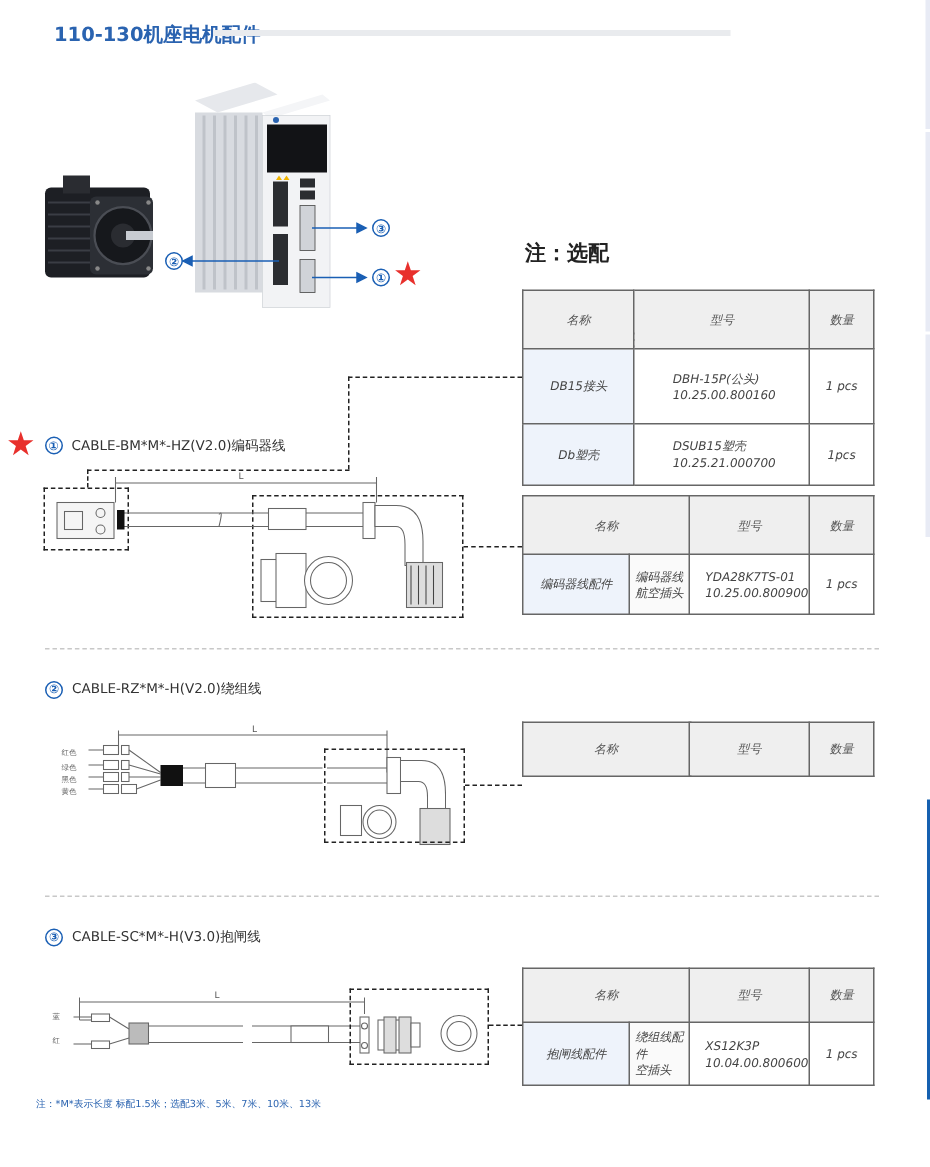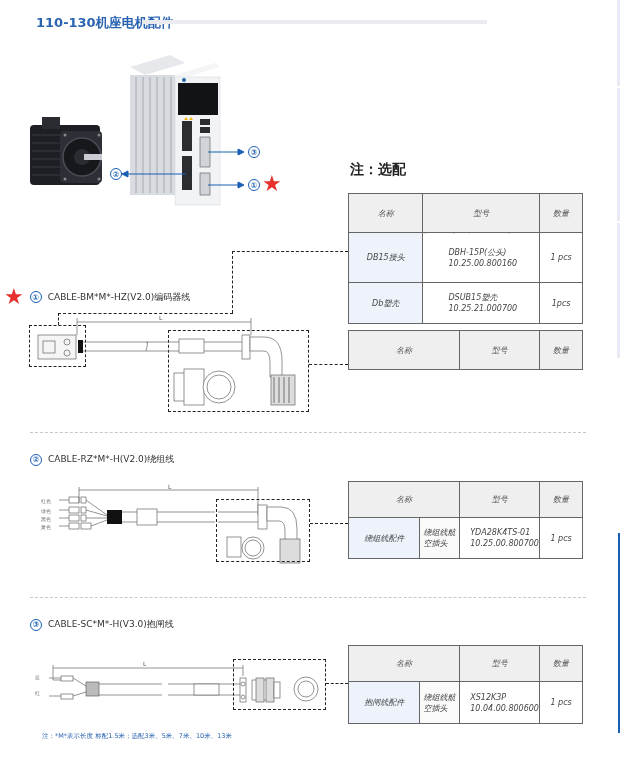--- a/index.html
+++ b/index.html
@@ -27,21 +27,21 @@
   table.acc th { background: #efefef; color: #555; }
   table.acc td.name { background: #eef3fb; }
   table.acc td.model { text-align: left; padding-left: 25px; line-height: 11px; }
   table.acc td.sub { text-align: left; padding-left: 3px; line-height: 11px; background: #fafafa; }
 
   .section-title { position: absolute; font-size: 9px; color: #333; display: flex; align-items: center; gap: 6px; }
   .circ { display: inline-flex; width: 12px; height: 12px; border: 1.5px solid #1a5fb4; border-radius: 50%; color: #1a5fb4; font-size: 8px; font-weight: bold; align-items: center; justify-content: center; }
   .star { color: #e8302c; font-size: 22px; line-height: 20px; }
 
   .dash-sep { position: absolute; left: 30px; width: 556px; border-top: 1px dashed #c8c8c8; }
-  .footer-note { position: absolute; left: 42px; top: 732px; font-size: 6.5px; color: #2a63b0; }
+  .footer-note { position: absolute; left: 24px; top: 732px; font-size: 6.5px; color: #2a63b0; }
 
   .dotbox { position: absolute; border: 1px dashed #222; }
   .dotline-h { position: absolute; border-top: 1px dashed #222; height: 0; }
   .dotline-v { position: absolute; border-left: 1px dashed #222; width: 0; }
 
   .wirelabel { position: absolute; font-size: 5px; color: #666; }
 </style>
 </head>
 <body>
 
@@ -196,20 +196,32 @@
   <rect x="49" y="25" width="5" height="13" fill="#111"></rect>
 </svg>
 <div class="abs" style="left:159px;top:314px;font-size:6px;color:#555">L</div>
 
 <table class="acc" style="left:348px;top:330px;width:235px">
   <tbody>
       <tr style="height:39px">
     <th colspan="2" style="width:112px">名称</th>
     <th style="width:80px">型号</th>
     <th style="width:43px">数量</th>
+  </tr>
+  <tr style="height:40px">
+    <td class="name" style="width:72px">编码器线配件</td>
+    <td class="sub" style="width:40px">
+          <div>编码器线</div>
+          <div>航空插头</div>
+        </td>
+    <td class="model" style="padding-left:10px">
+          <div>YDA28K7TS-01</div>
+          <div>10.25.00.800900</div>
+        </td>
+    <td>1 pcs</td>
   </tr>
 </tbody>
   </table>
 
 <div class="dash-sep" style="top:432px"></div>
 
 <div class="section-title" style="left:30px;top:453px">
   <span class="circ">②</span>
   <span>CABLE-RZ*M*-H(V2.0)绕组线</span>
 </div>
@@ -257,32 +269,20 @@
 <div class="dotbox" style="left:216px;top:499px;width:94px;height:63px"></div>
 <div class="dotline-h" style="left:310px;top:523px;width:38px"></div>
 
 <table class="acc" style="left:348px;top:481px;width:235px">
   <tbody>
       <tr style="height:36px">
     <th colspan="2" style="width:112px">名称</th>
     <th style="width:80px">型号</th>
     <th style="width:43px">数量</th>
   </tr>
-  <tr style="height:41px">
-    <td class="name" style="width:72px">绕组线配件</td>
-    <td class="sub" style="width:40px">
-          <div>绕组线航</div>
-          <div>空插头</div>
-        </td>
-    <td class="model" style="padding-left:10px">
-          <div>YDA28K4TS-01</div>
-          <div>10.25.00.800700</div>
-        </td>
-    <td>1 pcs</td>
-  </tr>
 </tbody>
   </table>
 
 <div class="dash-sep" style="top:597px"></div>
 
 <div class="section-title" style="left:30px;top:618px">
   <span class="circ">③</span>
   <span>CABLE-SC*M*-H(V3.0)抱闸线</span>
 </div>
 
@@ -324,21 +324,21 @@
 <table class="acc" style="left:348px;top:645px;width:235px">
   <tbody>
       <tr style="height:36px">
     <th colspan="2" style="width:112px">名称</th>
     <th style="width:80px">型号</th>
     <th style="width:43px">数量</th>
   </tr>
   <tr style="height:42px">
     <td class="name" style="width:72px">抱闸线配件</td>
     <td class="sub" style="width:40px">
-          <div>绕组线航</div>
+          <div>绕组线配件</div>
           <div>空插头</div>
         </td>
     <td class="model" style="padding-left:10px">
           <div>XS12K3P</div>
           <div>10.04.00.800600</div>
         </td>
     <td>1 pcs</td>
   </tr>
 </tbody>
   </table>

